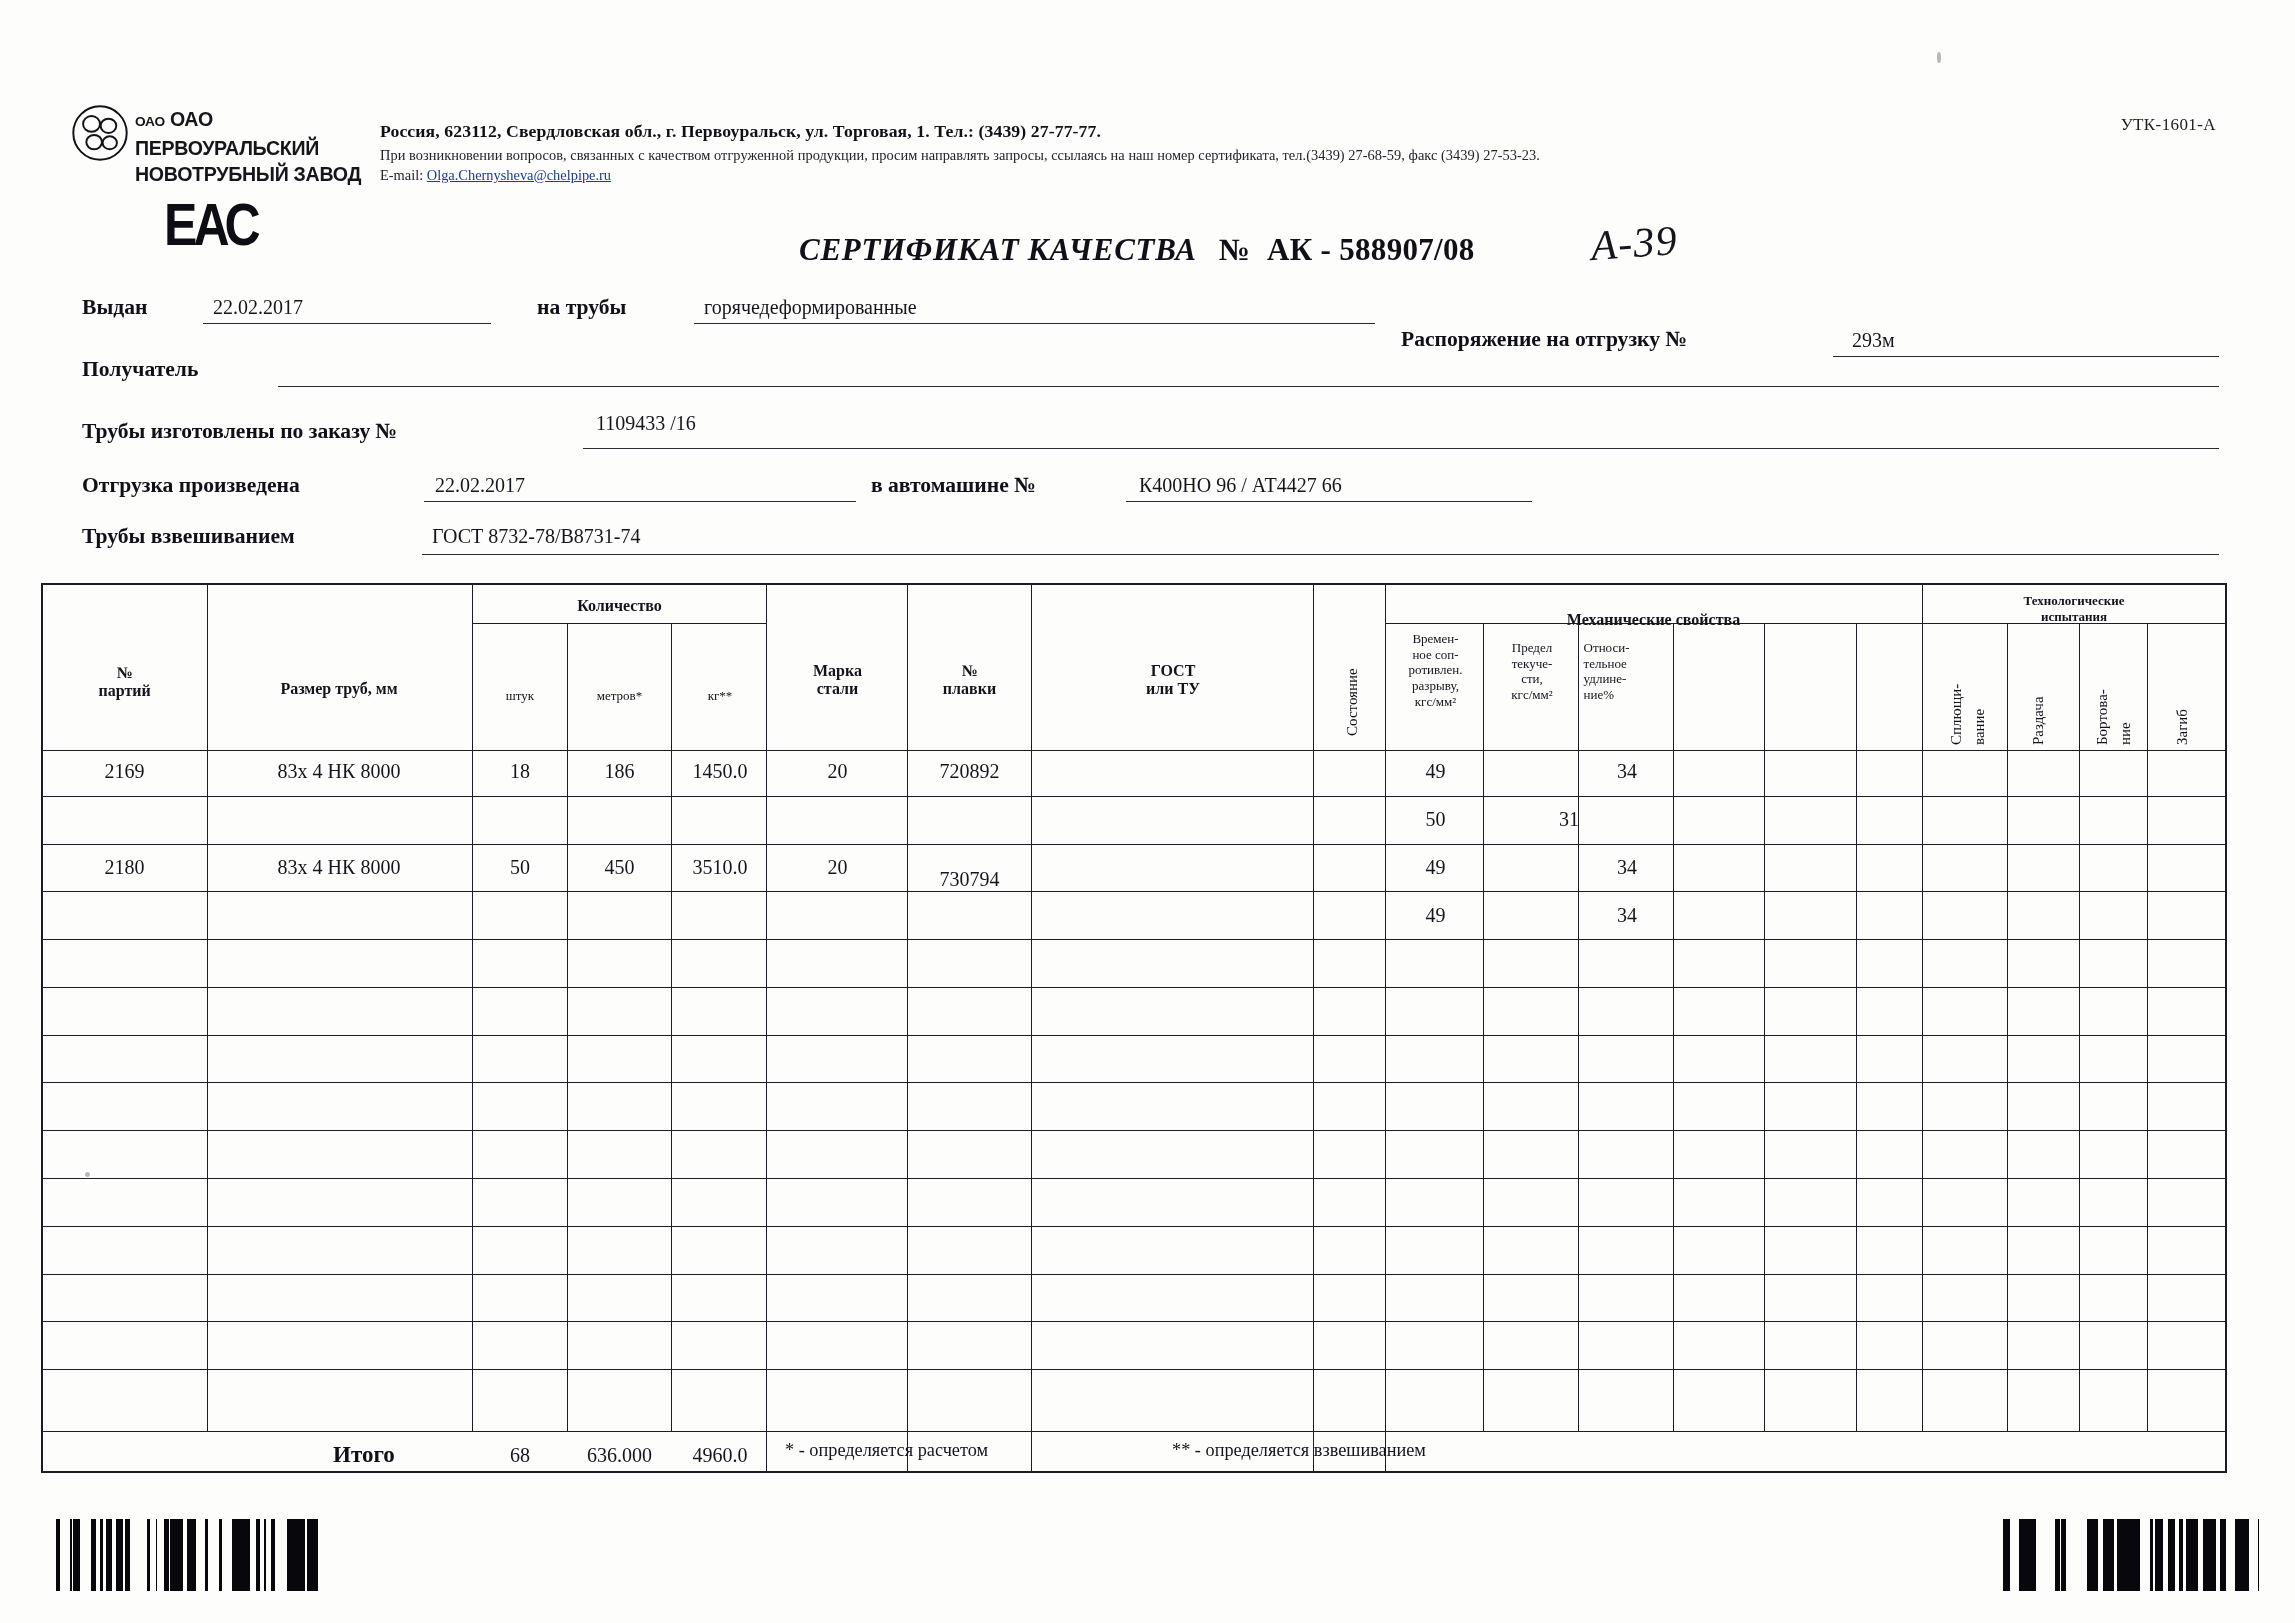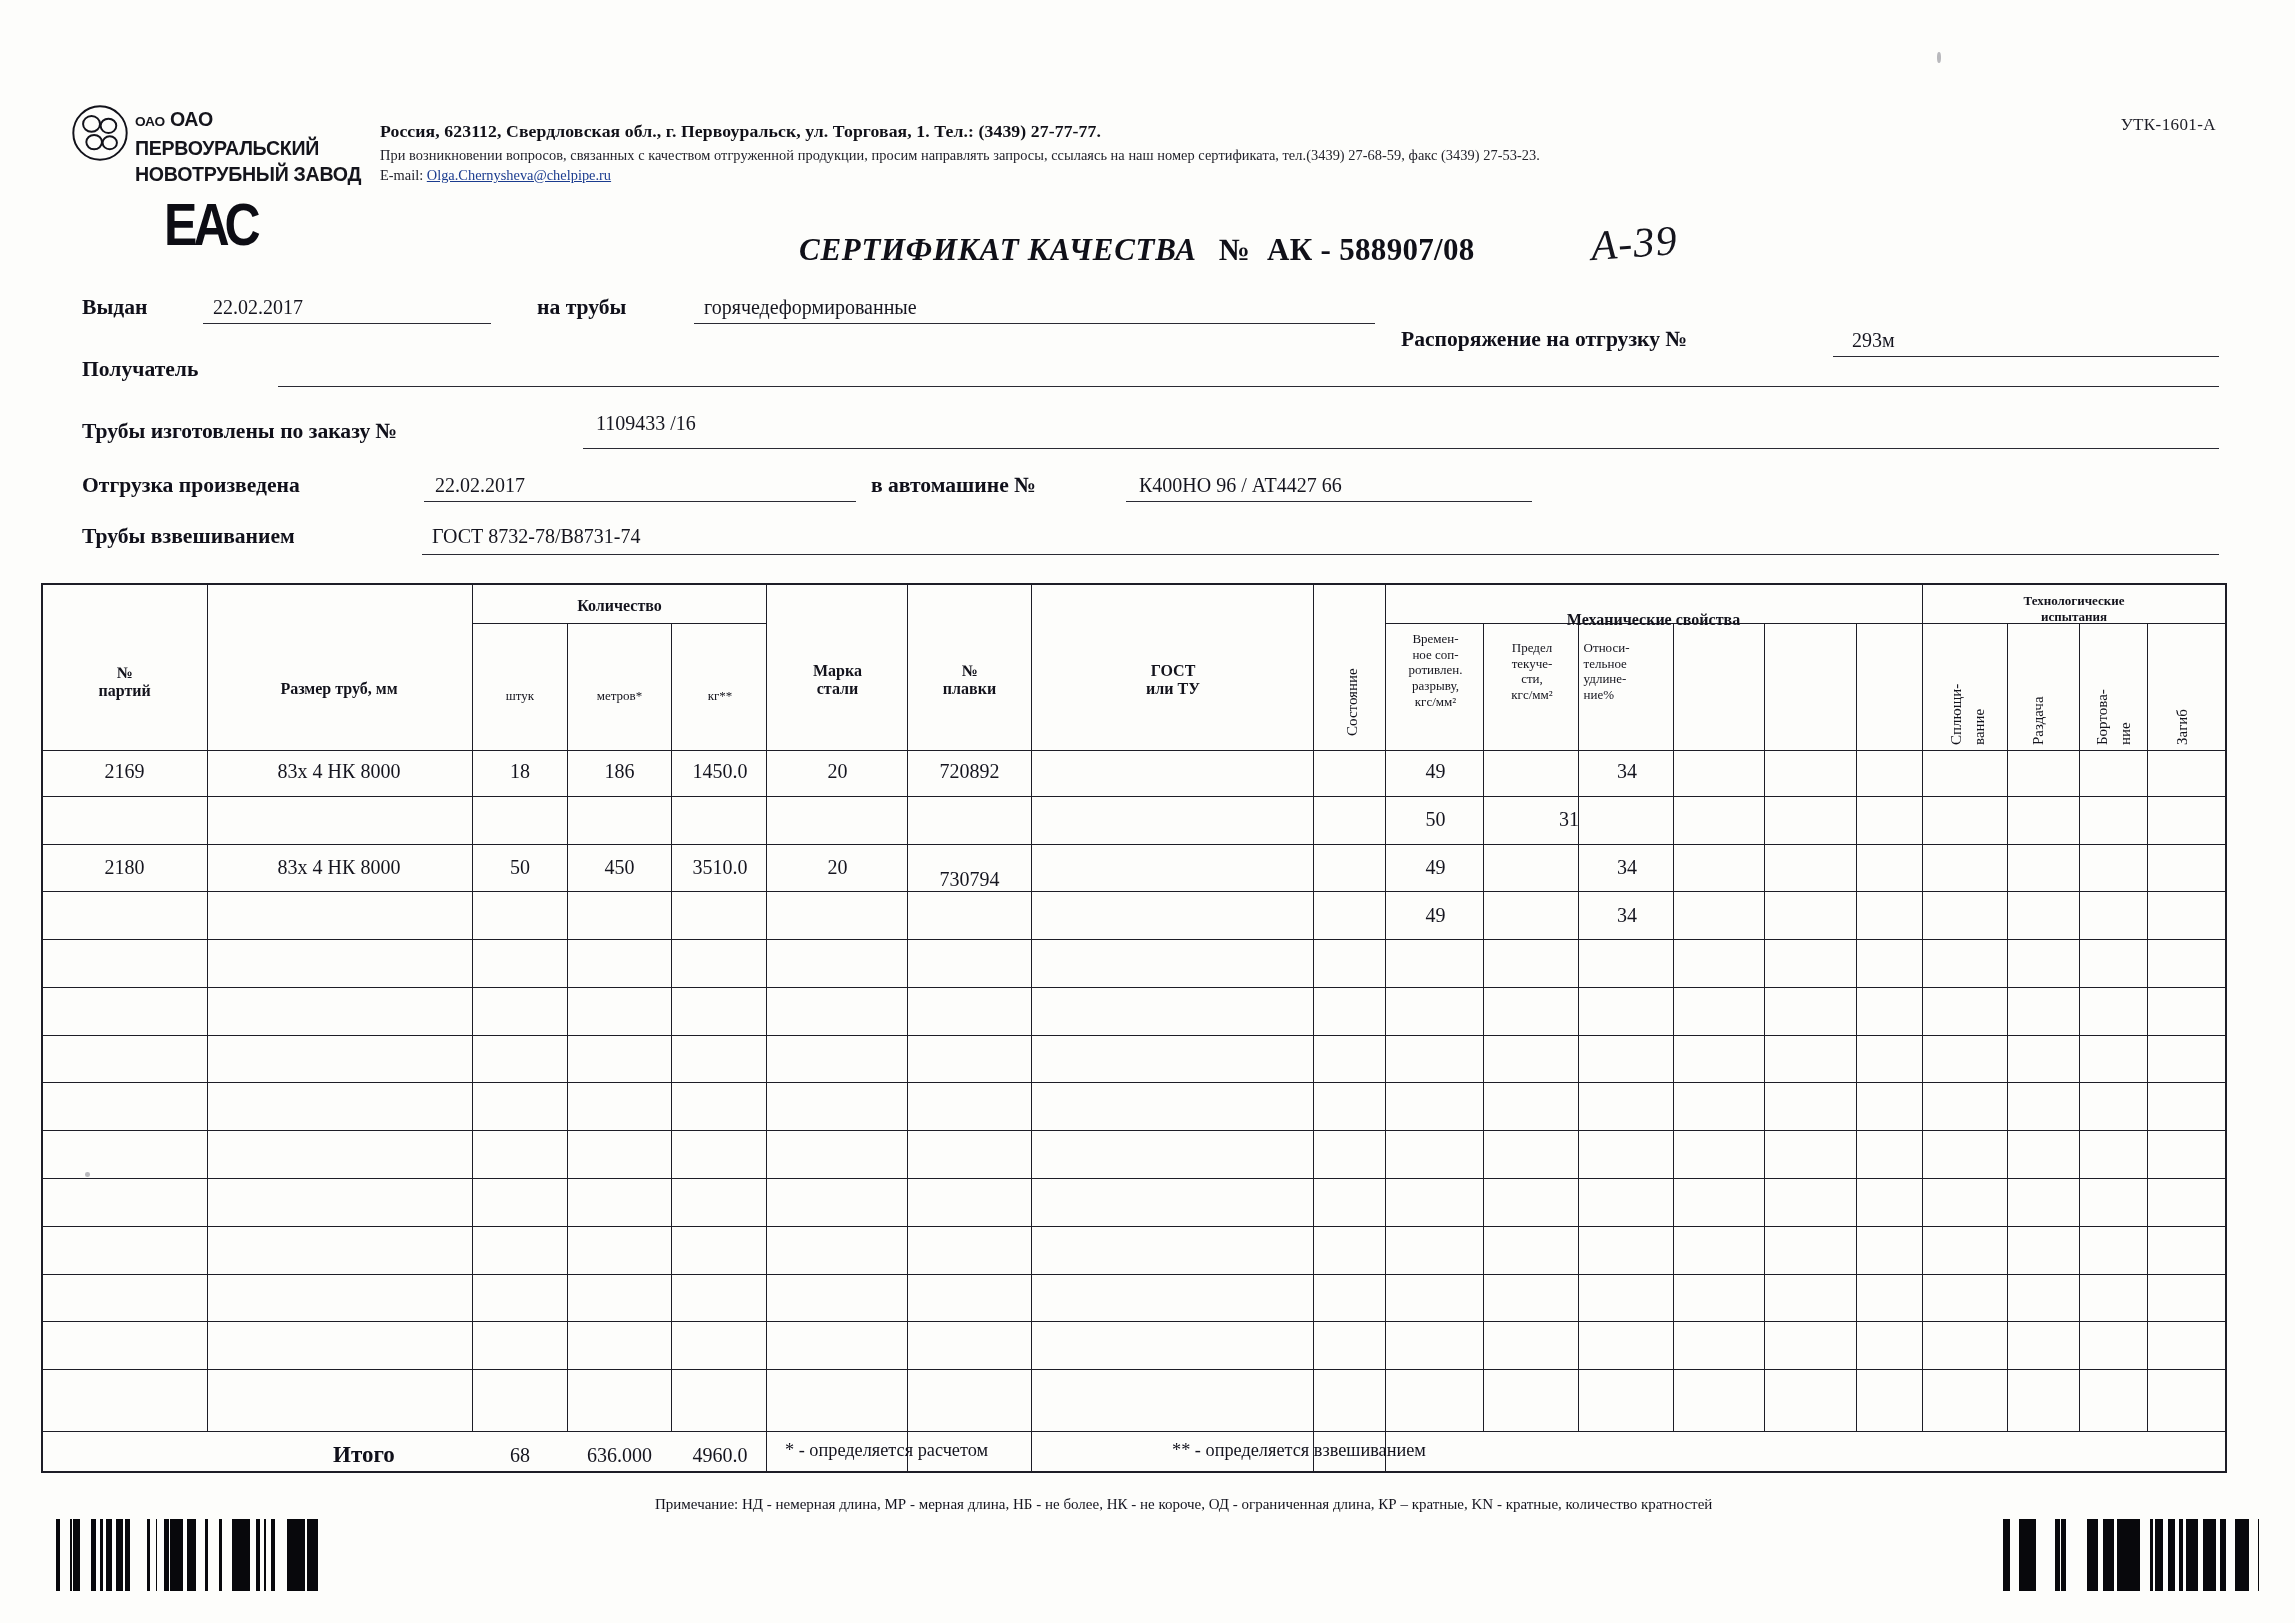--- a/index.html
+++ b/index.html
@@ -443,21 +443,20 @@
     <div class="dcell" style="left:1538px; top:319px; width:92px;">34</div>
 
     <div class="totals-label" style="left:223px; top:857px; width:196px; text-align:center;">Итого</div>
     <div class="dcell" style="left:432px;  top:859px; width:90px;">68</div>
     <div class="dcell" style="left:527px;  top:859px; width:99px;">636.000</div>
     <div class="dcell" style="left:632px;  top:859px; width:90px;">4960.0</div>
   </div>
 
   <div class="footnote" style="left:785px; top:1440px;">* - определяется расчетом</div>
   <div class="footnote" style="left:1172px; top:1440px;">** - определяется взвешиванием</div>
-  <div class="note-line">Примечание: НД - немерная длина, МР - мерная длина, НБ - не более, НК - не короче, ОД - ограниченная длина, КР – кратные, KN - кратные, количество кратностей</div>
 
   <div class="barcode" id="bc-left" style="left:56px; top:1519px; width:262px;">
       <i style="width:3.9px;background:#08080c"></i>
       <i style="width:5.9px;background:transparent"></i>
       <i style="width:4.6px;background:transparent"></i>
       <i style="width:1.3px;background:#08080c"></i>
       <i style="width:1.3px;background:transparent"></i>
       <i style="width:3.3px;background:#08080c"></i>
       <i style="width:3.9px;background:#08080c"></i>
       <i style="width:1.3px;background:transparent"></i>

